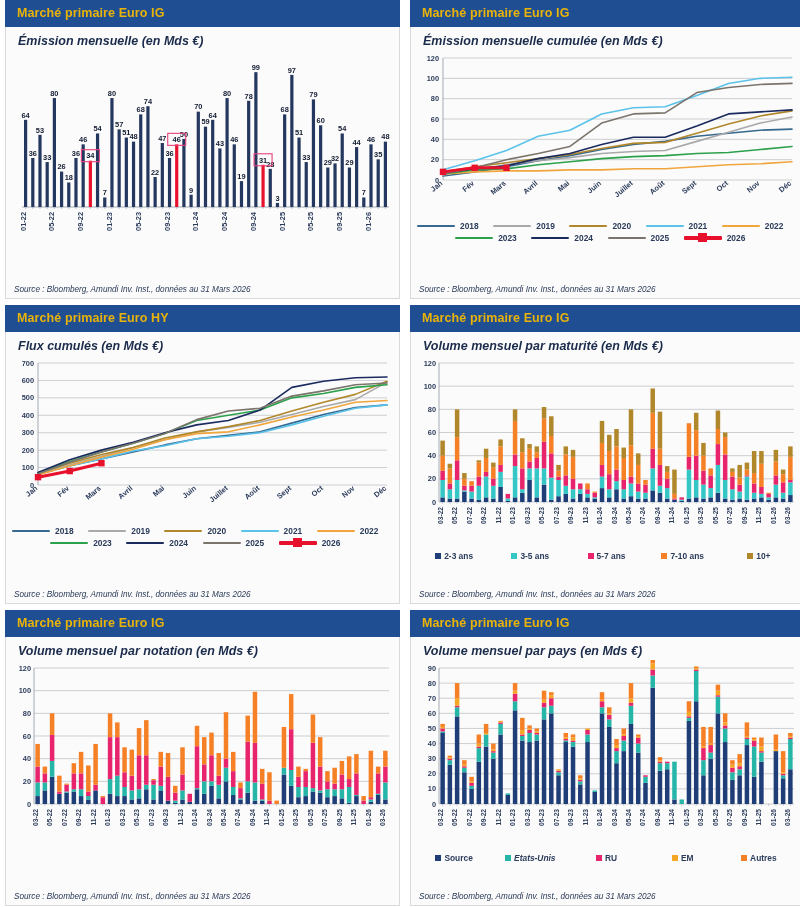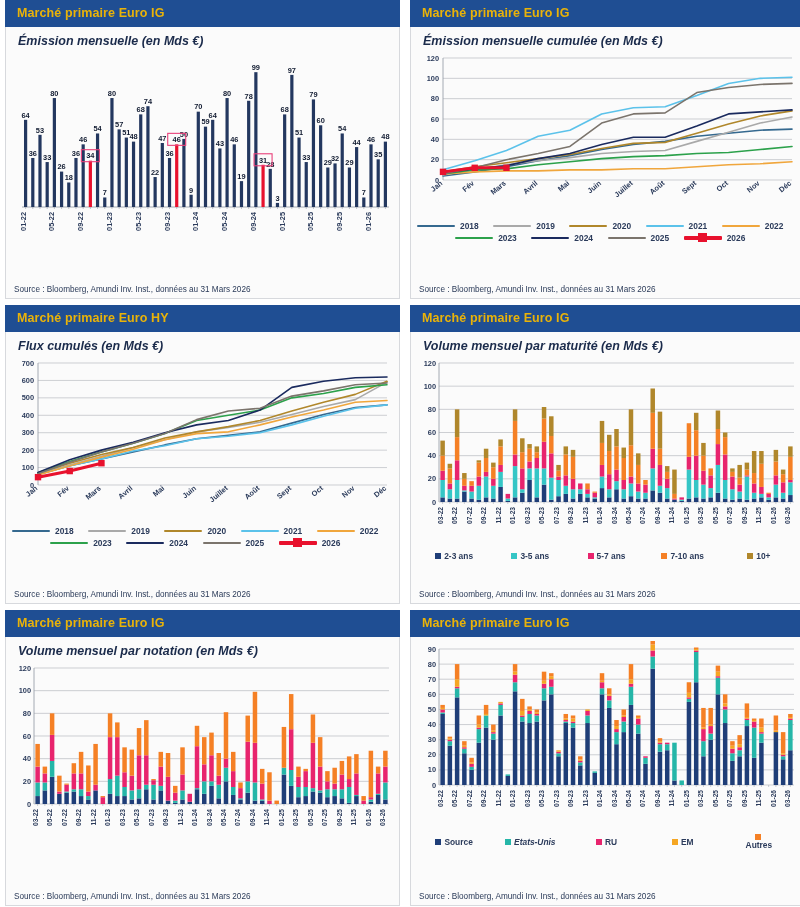--- a/index.html
+++ b/index.html
@@ -46,20 +46,21 @@
   .subtitle{
     font-style:italic;
     font-weight:bold;
     font-size:12.5px;
     color:#1b2b4b;
     margin:3px 0 2px 6px;
   }
   .source{
     position:absolute;
     left:8px;bottom:4px;
+    font-style:italic;
     font-size:8.2px;
     color:#2a3a58;
     white-space:nowrap;
   }
   .plotwrap{position:relative;width:100%;}
   svg{display:block;}
   .axisText{font-family:"Liberation Sans",sans-serif;font-size:7.4px;fill:#2b3b5b;font-weight:bold;}
   .axisTextSm{font-family:"Liberation Sans",sans-serif;font-size:6.6px;fill:#2b3b5b;font-weight:bold;}
   .barlabel{font-family:"Liberation Sans",sans-serif;font-size:7.4px;fill:#101a30;font-weight:bold;}
   .gridline{stroke:#b9bcc2;stroke-width:.7;}
@@ -1082,20 +1083,21 @@
             <text x="373.37755102040813" y="149" class="axisTextSm" text-anchor="end" transform="rotate(-90 373.37755102040813 149)">03-26</text>
           </svg>
       </div>
       <div class="source">Source : Bloomberg, Amundi Inv. Inst., données au 31 Mars 2026</div>
     </div>
   </div>
 
   <div class="panel">
     <div class="panel-head">Marché primaire Euro IG</div>
     <div class="panel-body">
+      <div class="subtitle">Volume mensuel par pays (en Mds €)</div>
       <div class="plotwrap">
         <svg id="svg6" width="383" height="192" viewBox="0 0 383 192">
             <line x1="22" y1="144" x2="377" y2="144" class="gridline"></line>
             <text x="19" y="146.5" text-anchor="end" class="axisText">0</text>
             <line x1="22" y1="128.88888888888889" x2="377" y2="128.88888888888889" class="gridline"></line>
             <text x="19" y="131.38888888888889" text-anchor="end" class="axisText">10</text>
             <line x1="22" y1="113.77777777777777" x2="377" y2="113.77777777777777" class="gridline"></line>
             <text x="19" y="116.27777777777777" text-anchor="end" class="axisText">20</text>
             <line x1="22" y1="98.66666666666667" x2="377" y2="98.66666666666667" class="gridline"></line>
             <text x="19" y="101.16666666666667" text-anchor="end" class="axisText">30</text>
@@ -1415,21 +1417,21 @@
             <span class="lbl">Etats-Unis</span>
           </div>
           <div class="legitem" style="width: 20%;">
             <span class="legsq" style="background: rgb(232, 36, 109);"></span>
             <span class="lbl">RU</span>
           </div>
           <div class="legitem" style="width: 20%;">
             <span class="legsq" style="background: rgb(245, 166, 35);"></span>
             <span class="lbl">EM</span>
           </div>
-          <div class="legitem" style="width: 20%; flex-direction: column;">
+          <div class="legitem" style="width: 20%;">
             <span class="legsq" style="background: rgb(245, 128, 37);"></span>
             <span class="lbl">Autres</span>
           </div>
         </div>
       <div class="source">Source : Bloomberg, Amundi Inv. Inst., données au 31 Mars 2026</div>
     </div>
   </div>
 
 </div>
 

